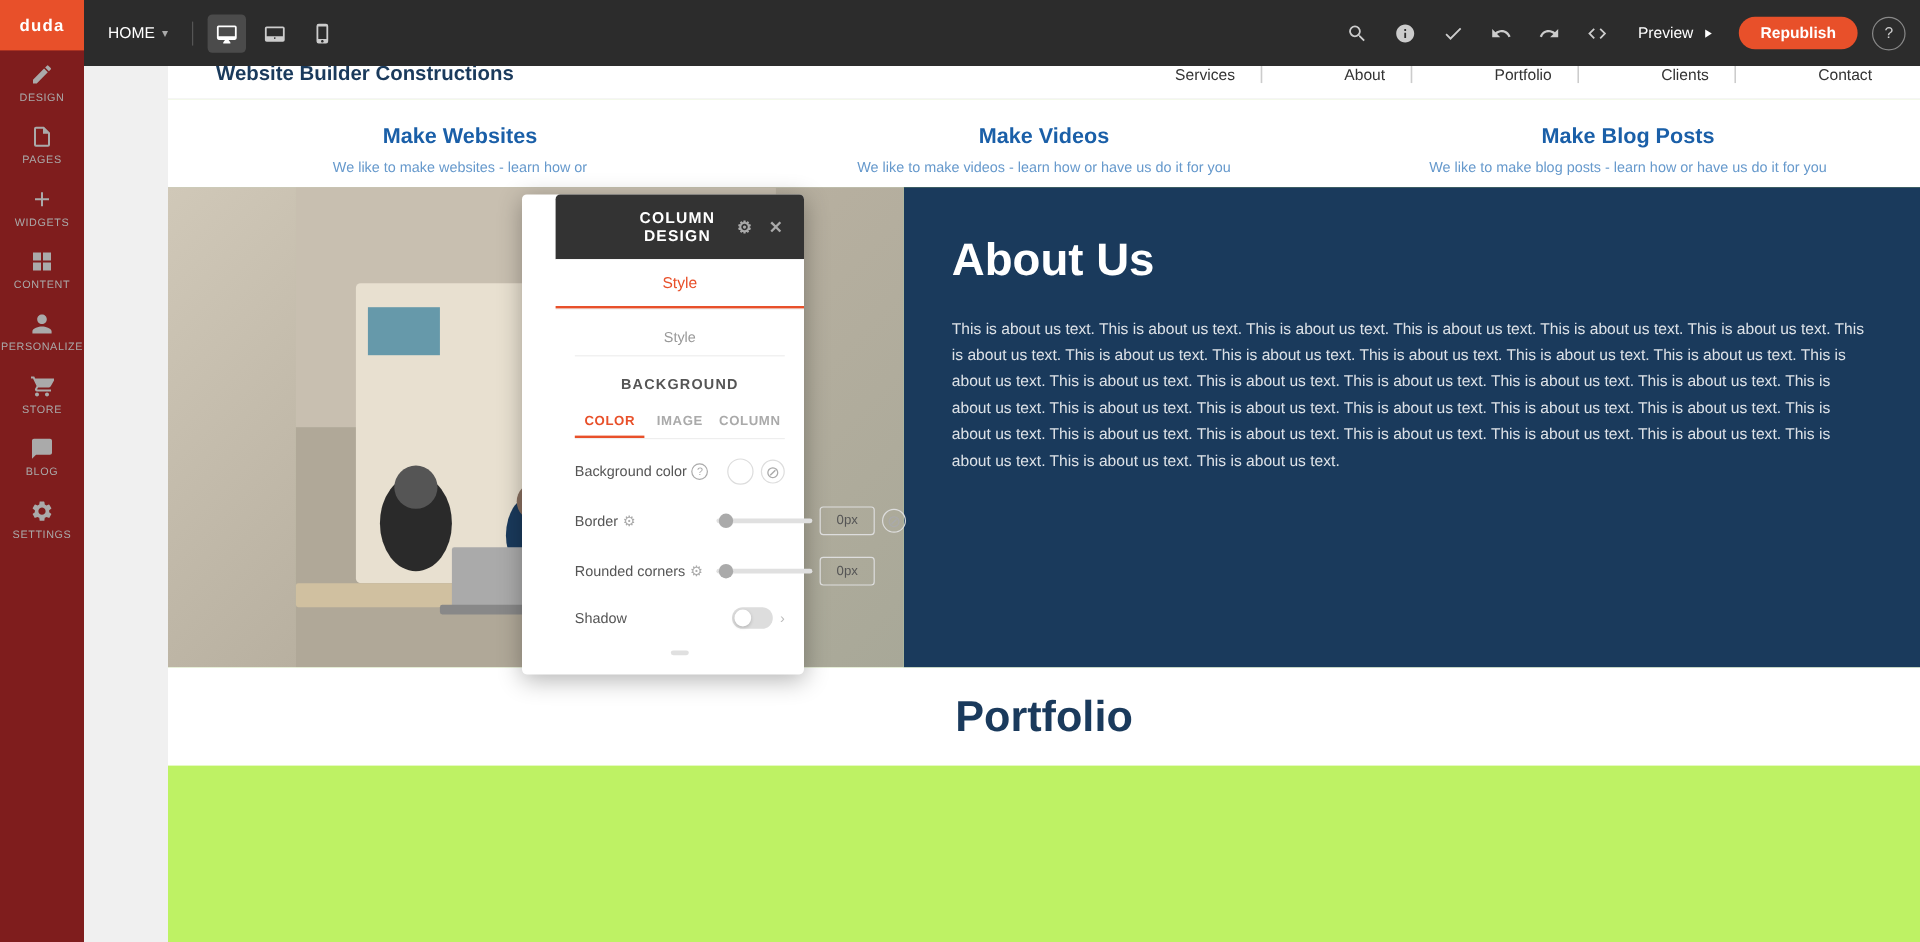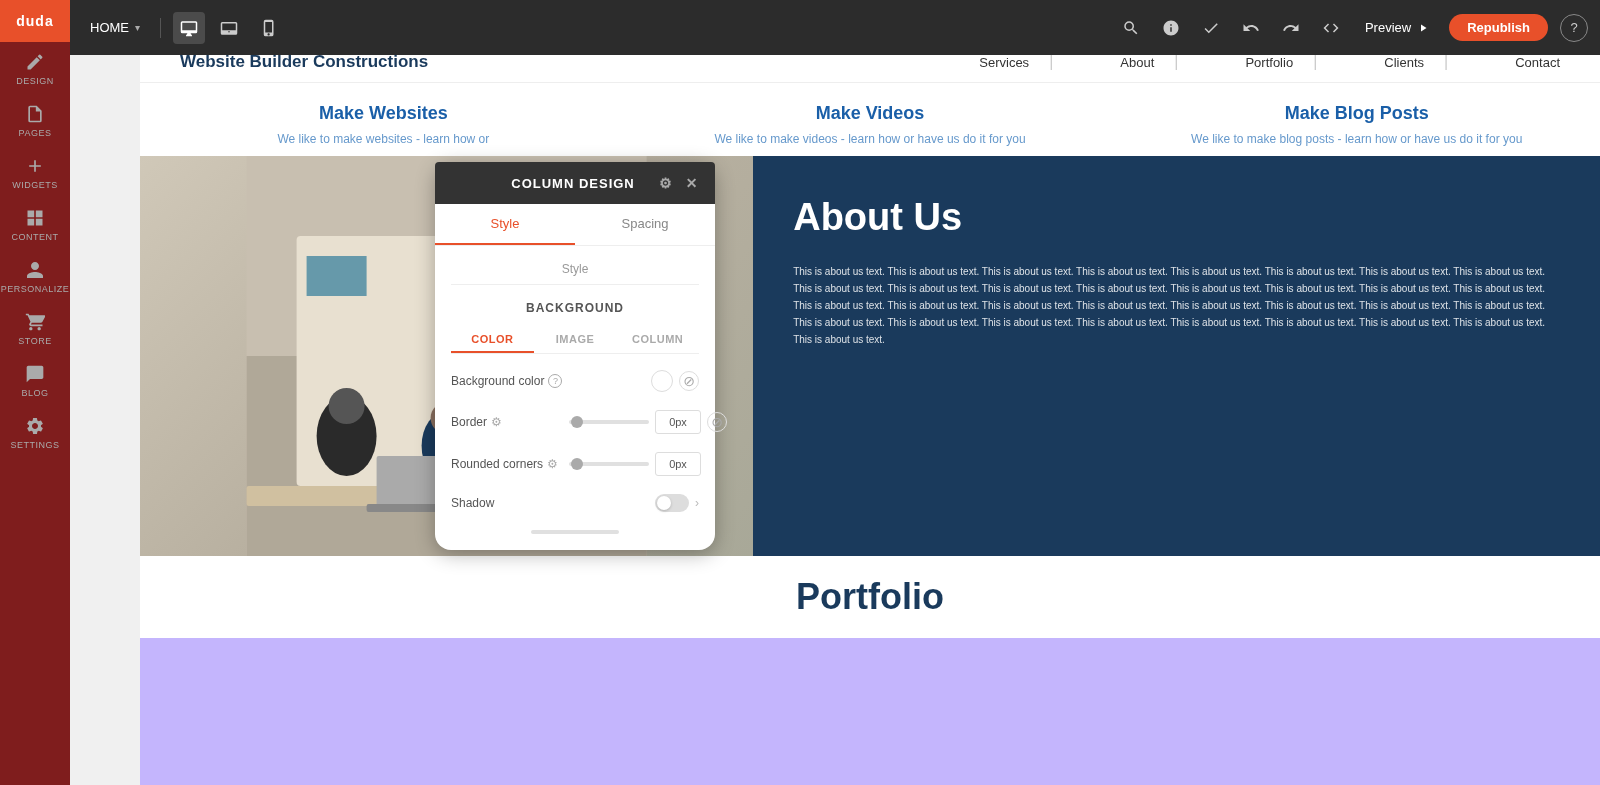--- a/index.html
+++ b/index.html
@@ -117,21 +117,21 @@
     }
 
     
     .main {
       margin-top: 42px;
       margin-left: 70px;
       width: calc(1600px - 70px);
       height: calc(785px - 42px);
       overflow: hidden;
       position: relative;
-      background: #c4b5fd;
+      background: #bef264;
     }
 
     
     .site-header {
       background: white;
       padding: 10px 40px;
       display: flex;
       align-items: center;
       justify-content: space-between;
       border-bottom: 1px solid #eee;
@@ -204,21 +204,21 @@
       padding: 40px 40px;
       color: white;
     }
     .about-text h2 {
       font-size: 38px;
       font-weight: 700;
       margin-bottom: 24px;
       color: white;
     }
     .about-text p {
-      font-size: 10px;
+      font-size: 13px;
       line-height: 1.7;
       color: rgba(255,255,255,0.85);
     }
 
     
     .portfolio-section {
       background: white;
       padding: 20px;
       text-align: center;
     }
@@ -226,25 +226,26 @@
       font-size: 36px;
       font-weight: 800;
       color: #1a3a5c;
     }
 
     
     .panel-overlay {
       position: absolute;
       top: 120px;
       left: 295px;
-      width: 280px;
+      width: 235px;
       background: white;
-      border-radius: 16px;
+      border-radius: 4px;
       box-shadow: 0 4px 20px rgba(0,0,0,0.3);
       z-index: 200;
+      padding-left: 28px;
     }
     .panel-header {
       background: #333;
       color: white;
       text-align: center;
       padding: 14px;
       font-size: 13px;
       font-weight: 600;
       letter-spacing: 1px;
       border-radius: 4px 4px 0 0;
@@ -621,21 +622,20 @@
       <div style="width:40px"></div>
       <div class="panel-header-title">COLUMN DESIGN</div>
       <div class="panel-header-icons">
         <div class="panel-header-icon">⚙</div>
         <div class="panel-header-icon">✕</div>
       </div>
     </div>
 
     <div class="panel-tabs">
       <div class="panel-tab active">Style</div>
-      <div class="panel-tab">Spacing</div>
     </div>
 
     <div class="panel-body">
       <div class="panel-section-label">Style</div>
 
       <div class="panel-group-label">BACKGROUND</div>
 
       <div class="bg-tabs">
         <div class="bg-tab active">COLOR</div>
         <div class="bg-tab">IMAGE</div>

